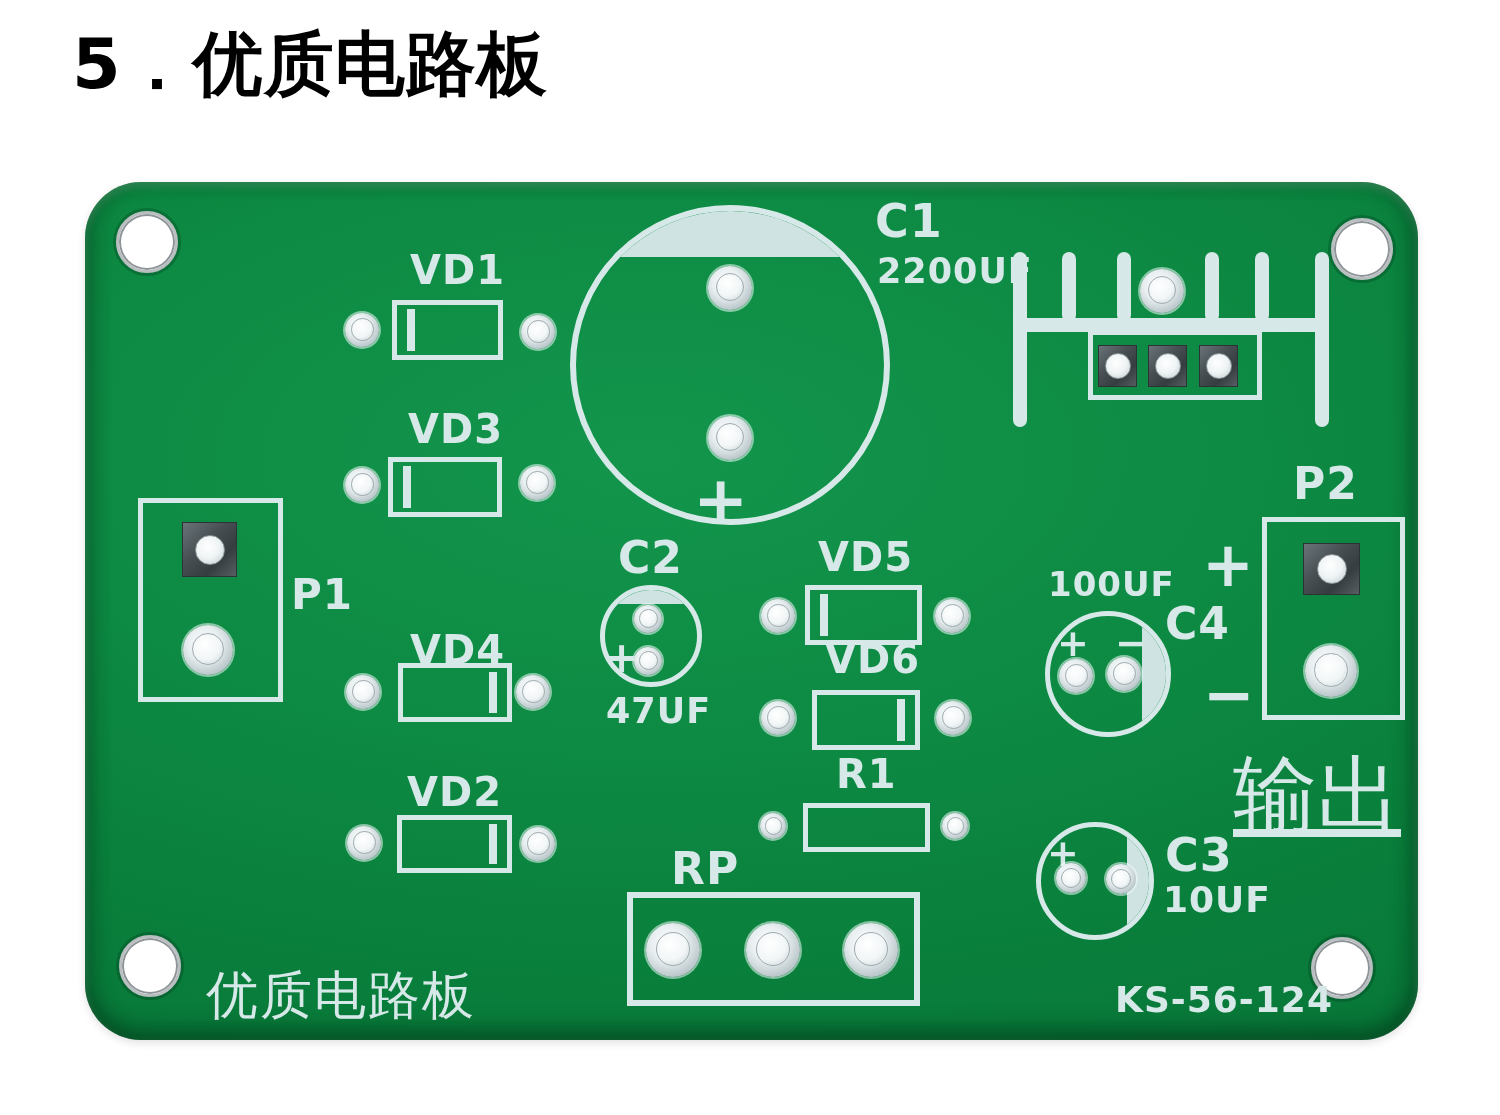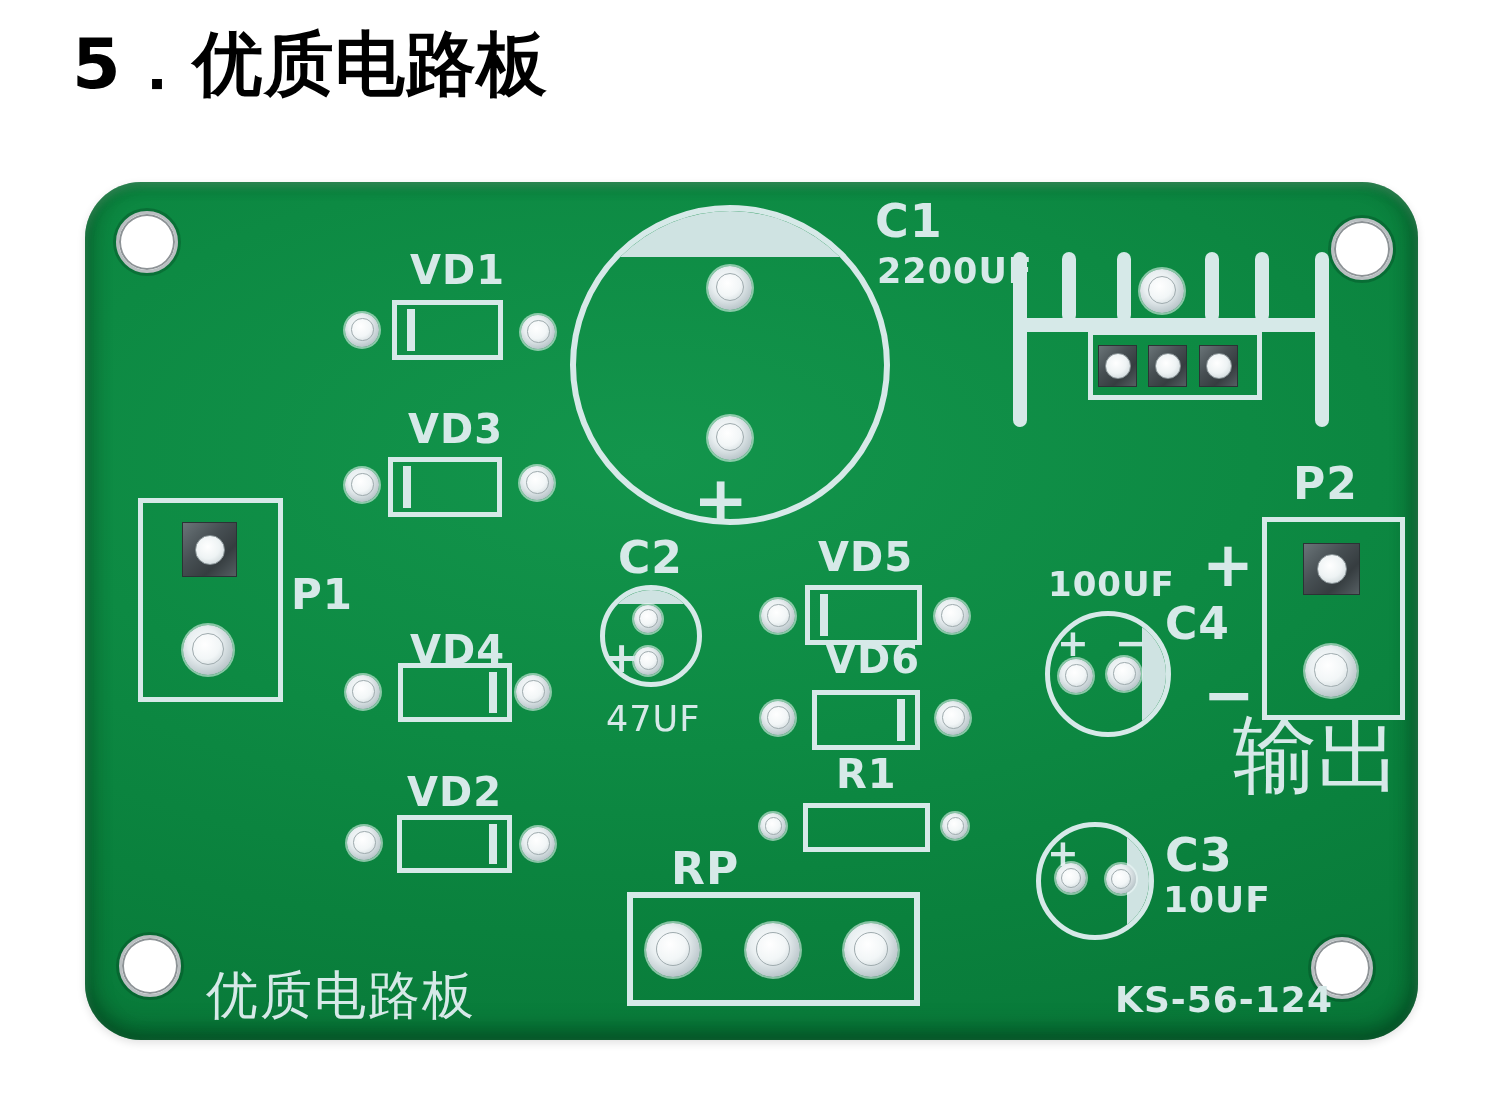--- a/index.html
+++ b/index.html
@@ -82,21 +82,21 @@
   <h1 class="page-title">5．优质电路板</h1>
 
   <div class="pcb">
 
     <div class="mhole" style="left:31px;top:29px;"></div>
     <div class="mhole" style="left:1246px;top:36px;"></div>
     <div class="mhole" style="left:34px;top:753px;"></div>
     <div class="mhole" style="left:1226px;top:755px;"></div>
 
     <span class="silk-serif" style="left:121px;top:788px;font-size:52px;letter-spacing:2px;">优质电路板</span>
-    <span class="silk-serif" style="left:1148px;top:532px;font-size:84px;">输出</span>
+    <span class="silk-serif" style="left:1148px;top:572px;font-size:84px;text-decoration:underline;">输出</span>
     <span class="silk-text" style="left:1030px;top:800px;font-size:36px;font-weight:600;text-align:center;">KS-56-124</span>
 
     <span class="silk-text" style="left:325px;top:68px;font-size:40px;">VD1</span>
     <div class="srect" style="left:307px;top:118px;width:111px;height:60px;">
       <div class="band l"></div>
     </div>
     <div class="pad" style="left:260px;top:131px;width:34px;height:34px;"></div>
     <div class="pad" style="left:436px;top:133px;width:34px;height:34px;"></div>
 
     <span class="silk-text" style="left:323px;top:227px;font-size:40px;">VD3</span>
@@ -155,21 +155,21 @@
     <div class="pad" style="left:98px;top:443px;width:50px;height:50px;"></div>
     <span class="silk-text" style="left:206px;top:392px;font-size:42px;">P1</span>
 
     <span class="silk-text" style="left:533px;top:354px;font-size:44px;">C2</span>
     <div class="scircle" style="left:515px;top:403px;width:102px;height:102px;">
       <div class="seg-top" style="height:14px;"></div>
     </div>
     <div class="pad" style="left:549px;top:423px;width:28px;height:28px;"></div>
     <div class="pad" style="left:549px;top:465px;width:28px;height:28px;"></div>
     <span class="plusminus" style="left:519px;top:455px;font-size:42px;">+</span>
-    <span class="silk-text" style="left:521px;top:512px;font-size:35px;font-weight:400;margin-top:8px;">47UF</span>
+    <span class="silk-text" style="left:521px;top:512px;font-size:35px;font-weight:700;">47UF</span>
 
     <span class="silk-text" style="left:733px;top:355px;font-size:40px;">VD5</span>
     <div class="srect" style="left:720px;top:403px;width:117px;height:60px;">
       <div class="band l"></div>
     </div>
     <div class="pad" style="left:676px;top:417px;width:34px;height:34px;"></div>
     <div class="pad" style="left:850px;top:417px;width:34px;height:34px;"></div>
 
     <span class="silk-text" style="left:740px;top:457px;font-size:40px;">VD6</span>
     <div class="srect" style="left:727px;top:508px;width:108px;height:60px;">

